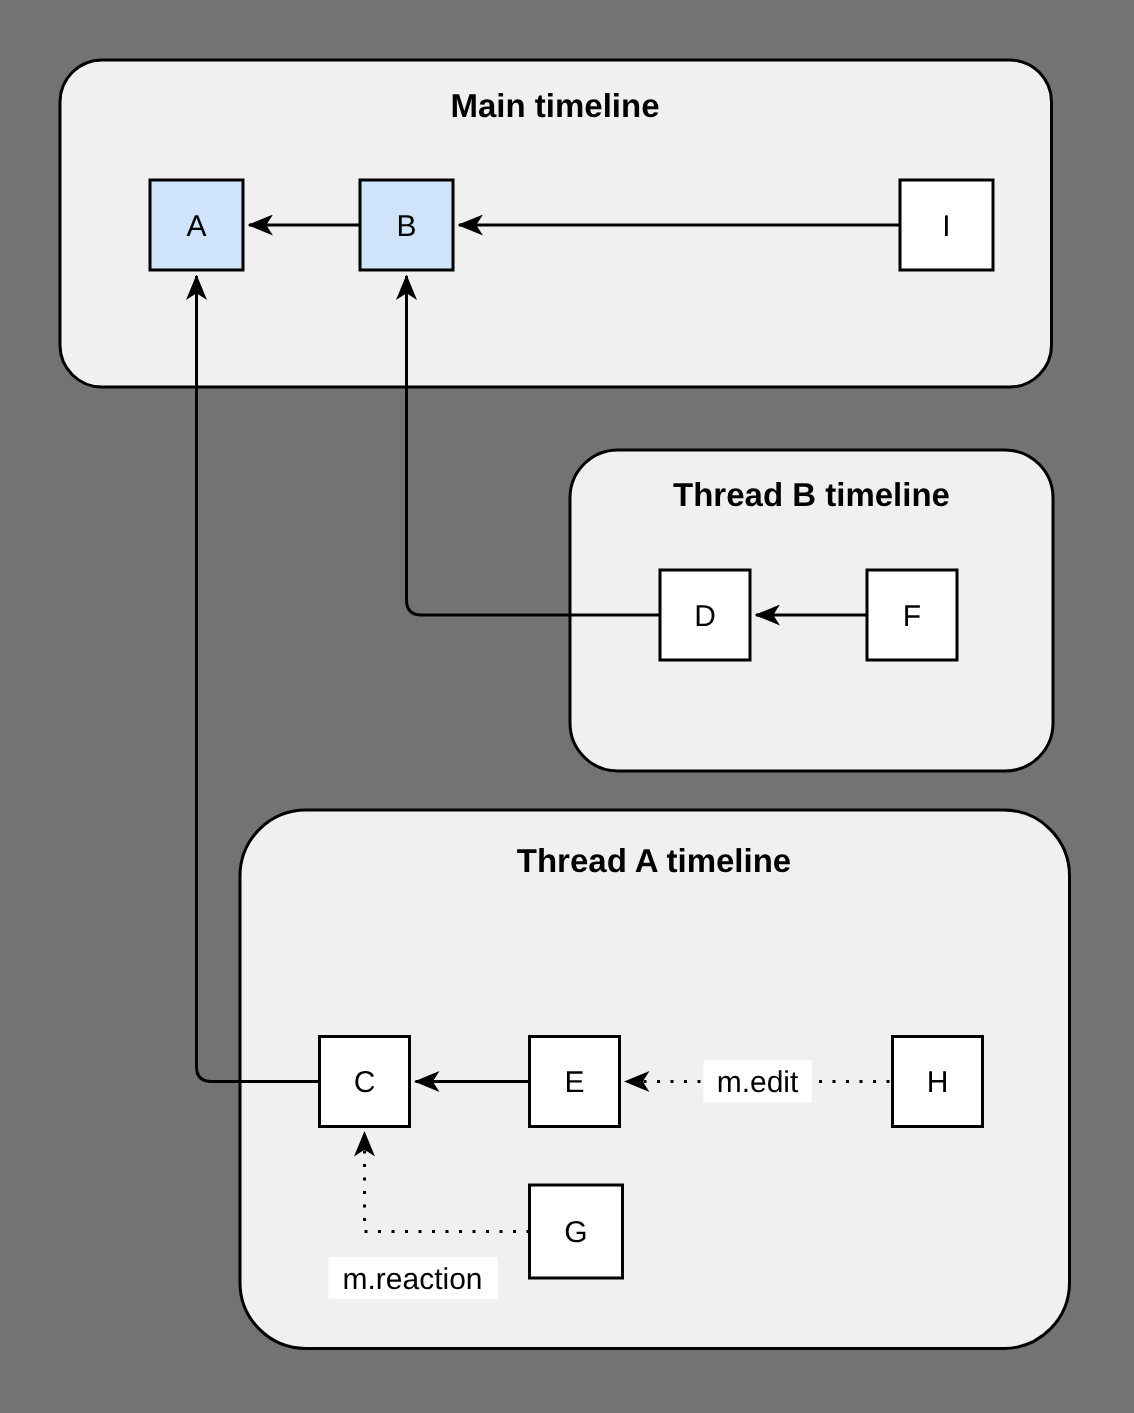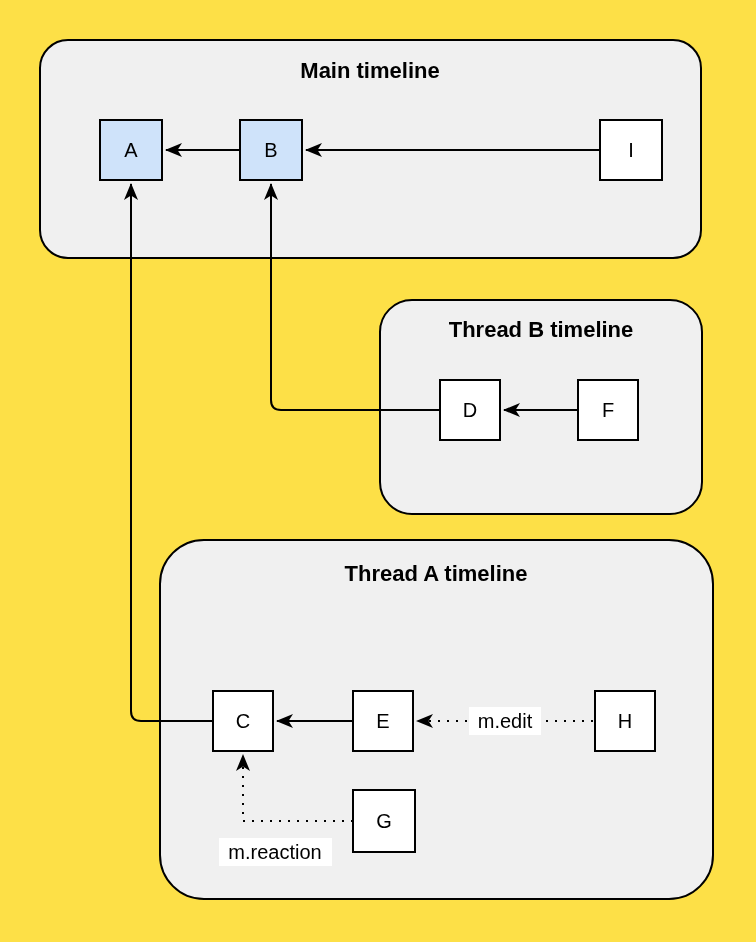--- a/index.html
+++ b/index.html
@@ -7,21 +7,21 @@
     padding: 0;
     background: #ffffff;
     width: 756px;
     height: 942px;
     font-family: "Liberation Sans", "DejaVu Sans", sans-serif;
   }
   #canvas {
     position: relative;
     width: 756px;
     height: 942px;
-    background: #fde047;
+    background: #737373;
   }
   svg { display: block; }
 
   .container-rect {
     stroke: #000000;
     stroke-width: 2;
   }
   .container-title {
     font-size: 22px;
     font-weight: bold;

